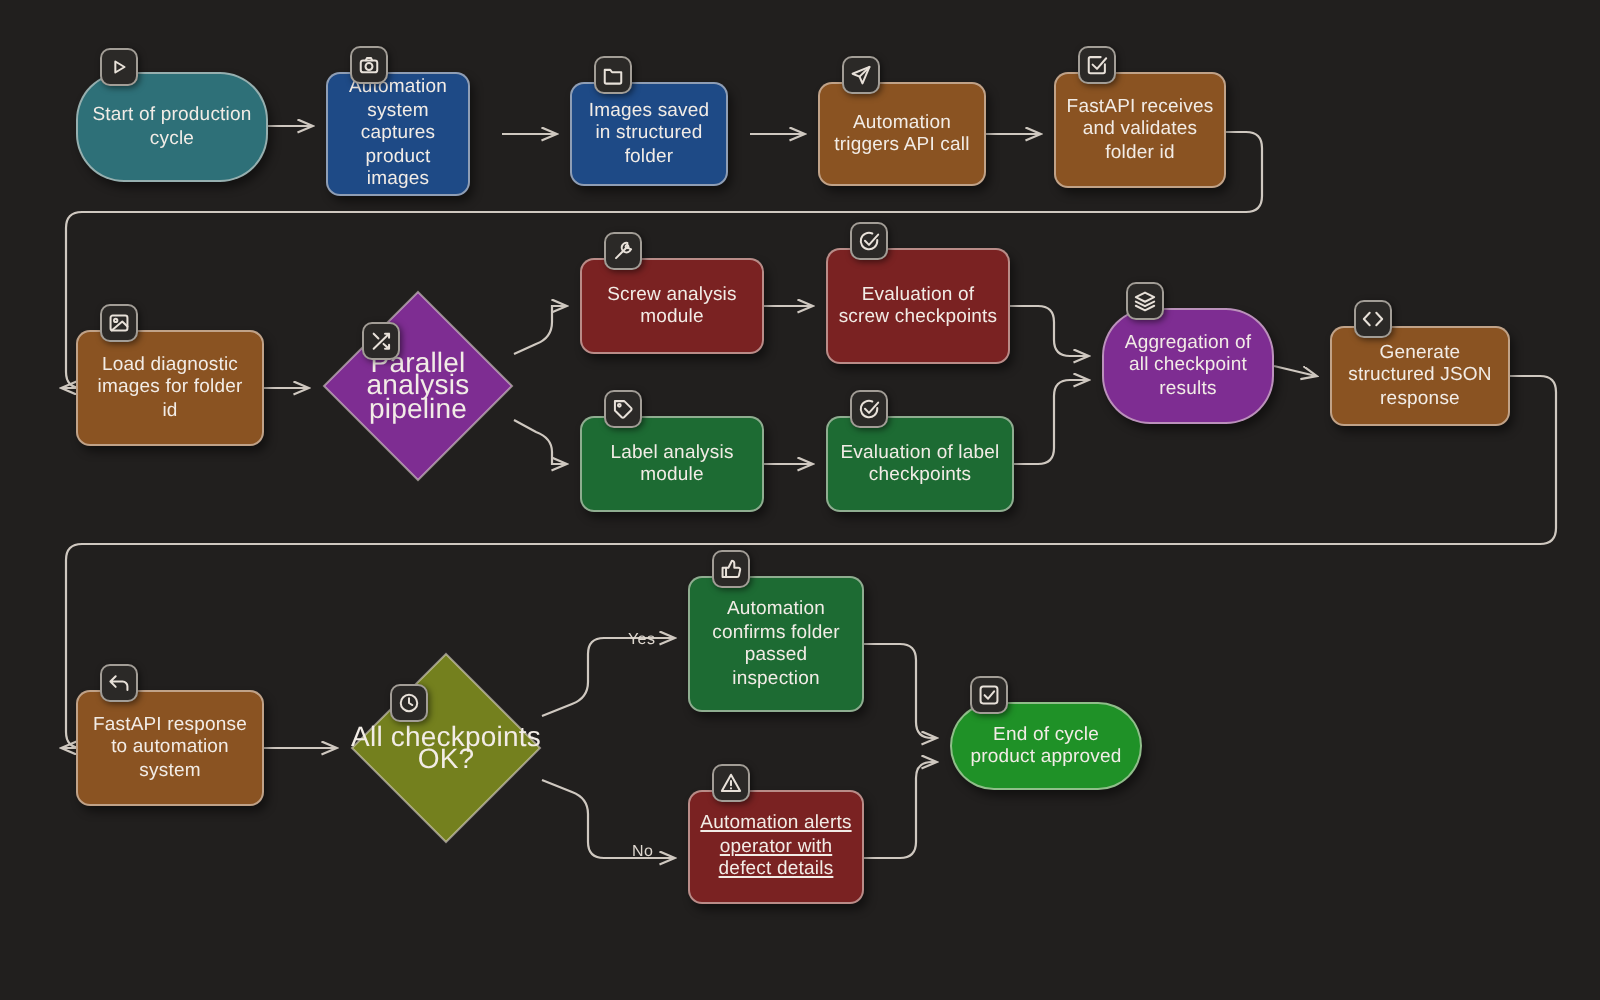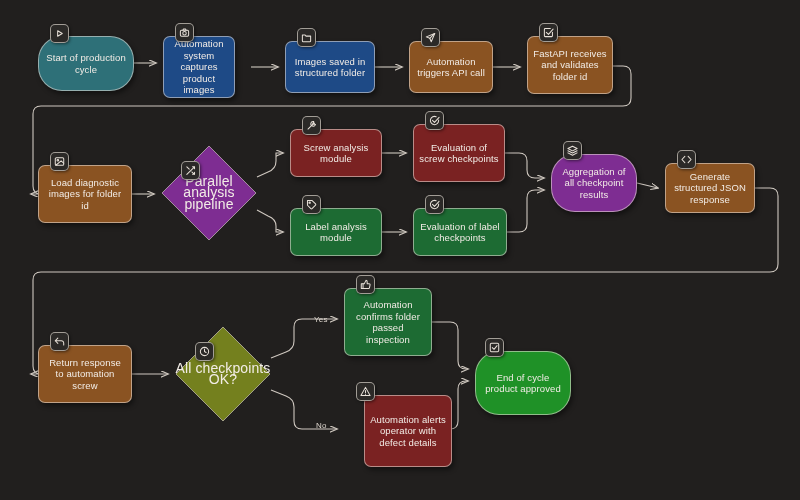--- a/index.html
+++ b/index.html
@@ -132,21 +132,21 @@
       <div class="node rect" style="left: 163px; top: 36px; width: 72px; height: 62px; background: rgb(30, 74, 134);">
         <span class="label">Automation system captures product images</span>
       </div>
       <div class="badge" style="left: 175px; top: 23px;">
         <svg width="11" height="11" viewBox="0 0 12 12">
           <rect x="1.5" y="3.5" width="9" height="6.5" rx="1.3" stroke="#e8e1d9" stroke-width="1.1" fill="none" stroke-linecap="round" stroke-linejoin="round"></rect>
           <circle cx="6" cy="6.8" r="1.9" stroke="#e8e1d9" stroke-width="1.1" fill="none" stroke-linecap="round" stroke-linejoin="round"></circle>
           <path d="M4.3,3.5 L4.9,2.2 L7.1,2.2 L7.7,3.5" stroke="#e8e1d9" stroke-width="1.1" fill="none" stroke-linecap="round" stroke-linejoin="round"></path>
         </svg>
       </div>
-      <div class="node rect" style="left: 285px; top: 41px; width: 90px; height: 52px; background: rgb(30, 74, 134); align-items: center;">
+      <div class="node rect" style="left: 285px; top: 41px; width: 79px; height: 52px; background: rgb(30, 74, 134); align-items: center;">
         <span class="label">Images saved in structured folder</span>
       </div>
       <div class="badge" style="left: 297px; top: 28px;">
         <svg width="11" height="11" viewBox="0 0 12 12">
           <path d="M1.5,3.2 h3 l1,1.3 h5 v5.3 a0.9,0.9 0 0 1 -0.9,0.9 h-7.2 a0.9,0.9 0 0 1 -0.9,-0.9 Z" stroke="#e8e1d9" stroke-width="1.1" fill="none" stroke-linecap="round" stroke-linejoin="round"></path>
         </svg>
       </div>
       <div class="node rect" style="left: 409px; top: 41px; width: 84px; height: 52px; background: rgb(138, 83, 34);">
         <span class="label">Automation triggers API call</span>
       </div>
@@ -238,21 +238,21 @@
       <div class="node rect" style="left: 665px; top: 163px; width: 90px; height: 50px; background: rgb(138, 83, 34);">
         <span class="label">Generate structured JSON response</span>
       </div>
       <div class="badge" style="left: 677px; top: 150px;">
         <svg width="11" height="11" viewBox="0 0 12 12">
           <path d="M4.2,2.6 L1,6 L4.2,9.4" stroke="#e8e1d9" stroke-width="1.1" fill="none" stroke-linecap="round" stroke-linejoin="round"></path>
           <path d="M7.8,2.6 L11,6 L7.8,9.4" stroke="#e8e1d9" stroke-width="1.1" fill="none" stroke-linecap="round" stroke-linejoin="round"></path>
         </svg>
       </div>
       <div class="node rect" style="left: 38px; top: 345px; width: 94px; height: 58px; background: rgb(138, 83, 34);">
-        <span class="label">Return response to automation screw</span>
+        <span class="label">FastAPI response to automation system</span>
       </div>
       <div class="badge" style="left: 50px; top: 332px;">
         <svg width="11" height="11" viewBox="0 0 12 12">
           <path d="M1.3,5.2 L4.2,2.3 M1.3,5.2 L4.2,8.1 M1.3,5.2 H8 a2.6,2.6 0 0 1 2.6,2.6 v2" stroke="#e8e1d9" stroke-width="1.1" fill="none" stroke-linecap="round" stroke-linejoin="round"></path>
         </svg>
       </div>
       <div class="node diamond" style="left: 175px; top: 326px; width: 96px; height: 96px;">
         <div class="diamond-shape"><svg width="96" height="96" viewBox="0 0 96 96">
             <polygon points="48,1 95,48 48,95 1,48" fill="#74801e" stroke="rgba(236,228,220,0.55)" stroke-width="1"></polygon>
           </svg><div class="dtext">
@@ -267,30 +267,30 @@
       </div>
       <div class="node rect" style="left: 344px; top: 288px; width: 88px; height: 68px; background: rgb(29, 107, 51);">
         <span class="label">Automation confirms folder passed inspection</span>
       </div>
       <div class="badge" style="left: 356px; top: 275px;">
         <svg width="11" height="11" viewBox="0 0 12 12">
           <path d="M3.3,10.4 V5.3 h1.3 l1.9,-3.8 a1.3,1.3 0 0 1 1.3,1.3 V5.3 h2.2 a1,1 0 0 1 1,1.2 l-0.7,3.1 a1,1 0 0 1 -1,0.8 Z" stroke="#e8e1d9" stroke-width="1.1" fill="none" stroke-linecap="round" stroke-linejoin="round"></path>
           <path d="M3.3,5.3 H1.4 v5.1 H3.3" stroke="#e8e1d9" stroke-width="1.1" fill="none" stroke-linecap="round" stroke-linejoin="round"></path>
         </svg>
       </div>
-      <div class="node rect" style="left: 364px; top: 395px; width: 88px; height: 72px; background: rgb(122, 34, 34);">
+      <div class="node rect" style="left: 344px; top: 395px; width: 88px; height: 57px; background: rgb(122, 34, 34); text-decoration: underline;">
         <span class="label">Automation alerts operator with defect details</span>
       </div>
       <div class="badge" style="left: 356px; top: 382px;">
         <svg width="11" height="11" viewBox="0 0 12 12">
           <path d="M6,1.5 L11,10.3 H1 Z" stroke="#e8e1d9" stroke-width="1.1" fill="none" stroke-linecap="round" stroke-linejoin="round"></path>
           <path d="M6,4.9 V7.2 M6,8.8 v0.2" stroke="#e8e1d9" stroke-width="1.1" fill="none" stroke-linecap="round" stroke-linejoin="round"></path>
         </svg>
       </div>
-      <div class="node stadium" style="left: 475px; top: 351px; width: 96px; height: 64px; background: rgb(31, 145, 39);">
+      <div class="node stadium" style="left: 475px; top: 351px; width: 96px; height: 44px; background: rgb(31, 145, 39);">
         <span class="label">End of cycle product approved</span>
       </div>
       <div class="badge" style="left: 485px; top: 338px;">
         <svg width="11" height="11" viewBox="0 0 12 12">
           <rect x="1.4" y="1.4" width="9.2" height="9.2" rx="1.4" stroke="#e8e1d9" stroke-width="1.1" fill="none" stroke-linecap="round" stroke-linejoin="round"></rect>
           <path d="M3.6,6.1 L5.5,8 L8.8,4" stroke="#e8e1d9" stroke-width="1.1" fill="none" stroke-linecap="round" stroke-linejoin="round"></path>
         </svg>
       </div>
     </div>
   <div id="edge-labels">

